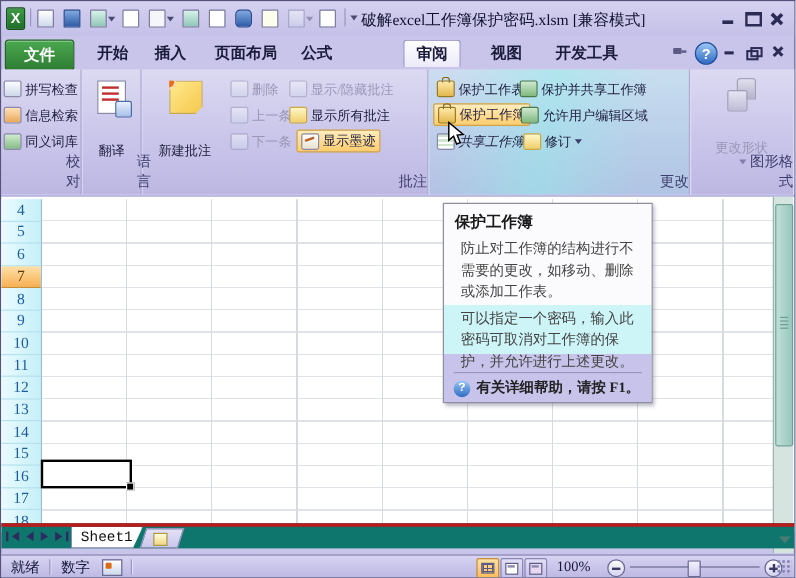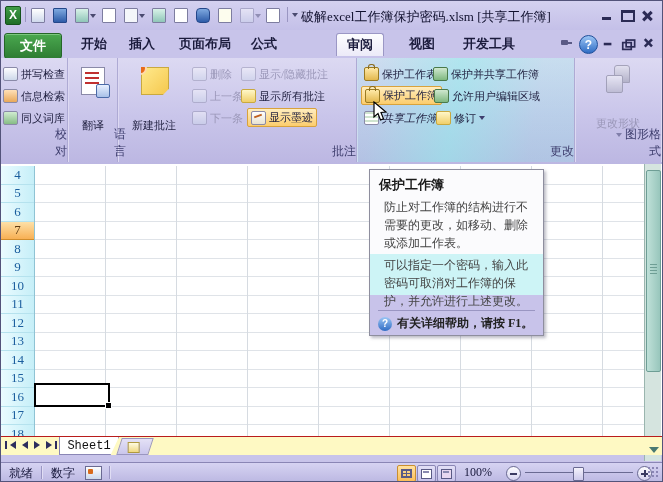--- a/index.html
+++ b/index.html
@@ -99,21 +99,21 @@
   #tooltip{position:absolute;left:368px;top:168px;width:173px;height:165px;z-index:50;border:1px solid #8e8e9e;
      background:linear-gradient(180deg,#fbfbfd 0 51%,#cdf4f6 51% 76%,#c8c3ea 76% 100%);box-shadow:2px 2px 3px rgba(60,60,90,.35);}
   #tt-title{position:absolute;left:9px;top:6px;font-size:13px;font-weight:bold;color:#1a1a1a;}
   .tt-body{position:absolute;left:14px;width:150px;font-size:12px;line-height:18px;color:#444;}
   #tt-div{position:absolute;left:8px;right:8px;top:140px;height:1px;background:#9a96c2;}
   #tt-footer{position:absolute;left:8px;top:145px;display:flex;align-items:center;gap:5px;font-size:12px;font-weight:bold;color:#222;}
   .tt-help{width:14px;height:14px;border-radius:50%;background:linear-gradient(#9cc6f5,#2f6cc4);color:#fff;font:bold 10px "Liberation Sans",sans-serif;display:flex;align-items:center;justify-content:center;}
   .tt-help::after{content:"?";}
 
   
-  #sheetrow{position:absolute;left:0;top:435px;width:100%;height:18px;background:#fef9c3;border-top:1px solid #b91c1c;}
+  #sheetrow{position:absolute;left:0;top:435px;width:100%;height:18px;background:#0f766e;border-top:3px solid #b91c1c;}
   .navtri{display:inline-block;width:0;height:0;border-top:4px solid transparent;border-bottom:4px solid transparent;margin:0 3px;}
   .nt-l{border-right:6px solid #2c2c5e;} .nt-r{border-left:6px solid #2c2c5e;}
   .nt-bar{display:inline-block;width:2px;height:8px;background:#2c2c5e;}
   #navbtns{position:absolute;left:4px;top:4px;display:flex;align-items:center;}
   #sheettab{position:absolute;left:58px;top:0;width:58px;height:17px;background:#fff;border:1px solid #8a86b5;border-top:none;
      clip-path:polygon(0 0,100% 0,86% 100%,0 100%);font:12px "Liberation Mono",monospace;color:#111;display:flex;align-items:center;justify-content:center;}
   #instab{position:absolute;left:118px;top:1px;width:30px;height:15px;background:linear-gradient(#e4e1f6,#cac6ec);border:1px solid #9a96c0;transform:skewX(-18deg);}
   #instab::after{content:"";position:absolute;left:8px;top:3px;width:10px;height:9px;background:linear-gradient(#fffbe0,#f0d880);border:1px solid #b09a40;transform:skewX(18deg);}
 
   
@@ -178,21 +178,21 @@
       </div>
     <div class="qat-ic" style="left:238px;opacity:.45;">
         <div class="ic-box"></div>
       </div>
     <div class="dd" style="left:254px;opacity:.45;"></div>
     <div class="qat-ic" style="left:264px;">
         <div class="ic-box grid"></div>
       </div>
     <div class="qat-sep" style="left:286px;"></div>
     <div class="dd" style="left:291px;top:12px;"></div>
-    <div id="title-text">破解excel工作簿保护密码.xlsm [共享工作簿]</div>
+    <div id="title-text">破解excel工作簿保护密码.xlsm [兼容模式]</div>
     <div class="winbtn g-min" style="right:48px;"></div>
     <div class="winbtn g-max" style="right:27px;"></div>
     <div class="winbtn g-close" style="right:8px;"></div>
   </div>
 
   <div id="tabrow">
     <div id="file-tab">文件</div>
     <div class="rtab" style="left:70px;">开始</div>
     <div class="rtab" style="left:118px;">插入</div>
     <div class="rtab" style="left:168px;">页面布局</div>

